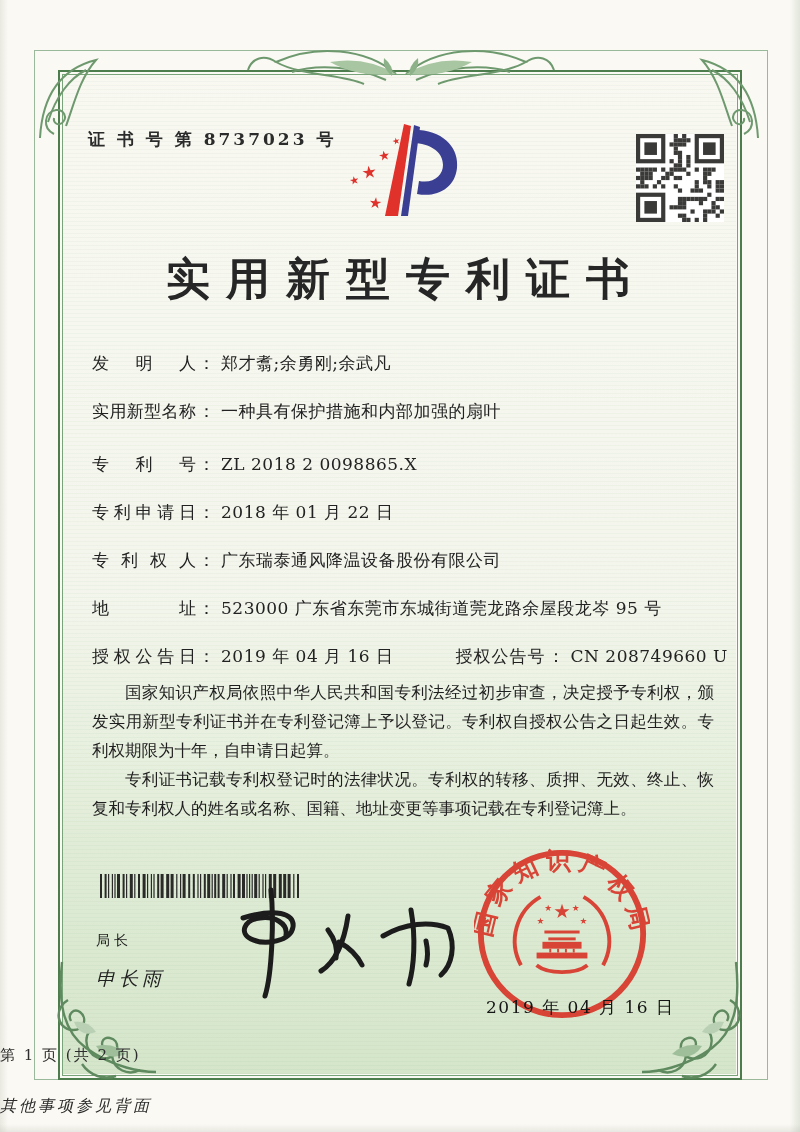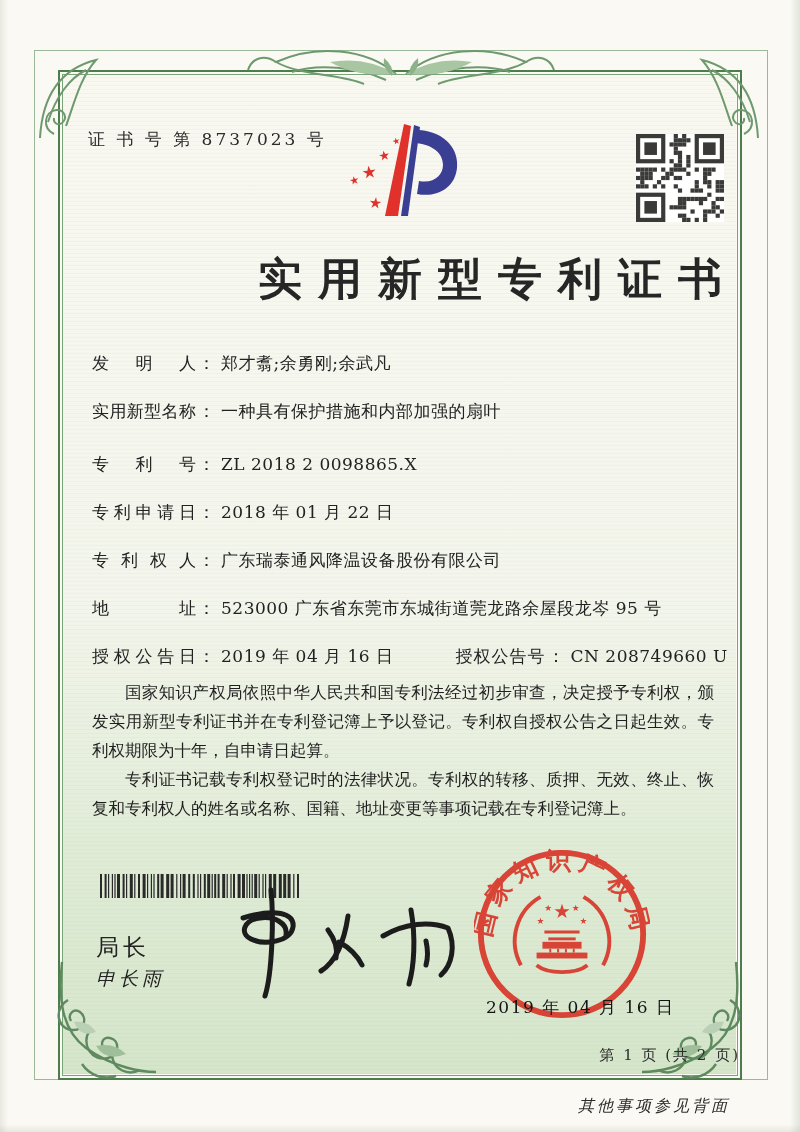--- a/index.html
+++ b/index.html
@@ -18,46 +18,46 @@
   
   .frame{position:absolute;left:58px;top:70px;width:680px;height:1006px;border:2px solid #4d7c4d;}
   .frame::after{content:"";position:absolute;inset:2px;border:1px solid #79a379;}
   
   .cert-bg{position:absolute;left:62px;top:74px;width:674px;height:1000px;
     background:
       repeating-linear-gradient(0deg, rgba(120,165,120,0.06) 0 1px, rgba(0,0,0,0) 1px 4px),
       linear-gradient(180deg, rgba(240,244,234,0.15) 0%, rgba(228,238,220,0.30) 52%, rgba(213,230,202,0.70) 78%, rgba(206,226,195,0.85) 100%);
   }
   .flourish{position:absolute;pointer-events:none;}
-  .cert-no{position:absolute;left:88px;top:128px;font-size:17px;letter-spacing:3px;color:#2b2b2b;}
+  .cert-no{position:absolute;left:88px;top:128px;font-size:17px;letter-spacing:3px;color:#2b2b2b;font-weight:bold;}
   .logo{position:absolute;left:340px;top:118px;width:122px;height:104px;}
   .qr{position:absolute;left:636px;top:134px;width:88px;height:88px;background:#fff;}
-  .title{position:absolute;left:58px;top:250px;width:680px;text-align:right;
+  .title{position:absolute;left:58px;top:250px;width:680px;text-align:center;
     font-size:44px;font-weight:700;letter-spacing:16px;text-indent:16px;color:#262626;}
   .fields{position:absolute;left:92px;top:350px;width:620px;font-size:17px;}
   .field-row{height:26px;line-height:26px;margin-bottom:22px;white-space:nowrap;}
   .field-row.first{margin-bottom:27px;}
   .flabel{display:inline-block;width:104px;text-align:justify;text-align-last:justify;vertical-align:top;}
   .colon{display:inline-block;margin:0 6px 0 2px;}
   .fvalue{letter-spacing:0.5px;}
   .grant-group{display:inline-block;margin-left:62px;}
   .grant-group .flabel{width:auto;letter-spacing:1px;}
   .body-text{position:absolute;left:92px;top:678px;width:622px;font-size:16.5px;
     line-height:29px;text-align:justify;color:#1f1f1f;}
   .body-text p{margin:0;text-indent:2em;}
   .barcode{position:absolute;left:100px;top:874px;width:200px;height:24px;}
-  .president-label{position:absolute;left:96px;top:932px;font-size:23px;letter-spacing:4px;
+  .president-label{position:absolute;left:96px;top:932px;font-size:14px;letter-spacing:4px;
     font-family:Liberation Mono, monospace;color:#222;}
   .president-name{position:absolute;left:96px;top:966px;font-size:19px;letter-spacing:4px;
     font-family:"Liberation Sans","DejaVu Sans",sans-serif;color:#222;font-style:italic;}
   .signature{position:absolute;left:215px;top:878px;width:250px;height:125px;z-index:3;}
   .seal{position:absolute;left:474px;top:846px;width:176px;height:176px;z-index:2;opacity:0.93;}
   .seal-date{position:absolute;left:486px;top:996px;font-size:17px;letter-spacing:1.5px;color:#151515;z-index:4;}
-  .page-indicator{position:absolute;left:0;top:1046px;width:740px;text-align:right;font-size:15px;letter-spacing:2px;color:#2c2c2c;}
-  .footer-note{position:absolute;left:0;top:1096px;width:730px;text-align:right;font-size:16px;letter-spacing:3px;color:#2c2c2c;font-style:italic;}
+  .page-indicator{position:absolute;left:0;top:1046px;width:740px;text-align:left;font-size:15px;letter-spacing:2px;color:#2c2c2c;}
+  .footer-note{position:absolute;left:0;top:1096px;width:730px;text-align:left;font-size:16px;letter-spacing:3px;color:#2c2c2c;font-style:italic;}
 </style>
 </head>
 <body>
 
 <div class="page">
 
   <div class="outer-line"></div>
   <div class="cert-bg"></div>
   <div class="frame"></div>
 

